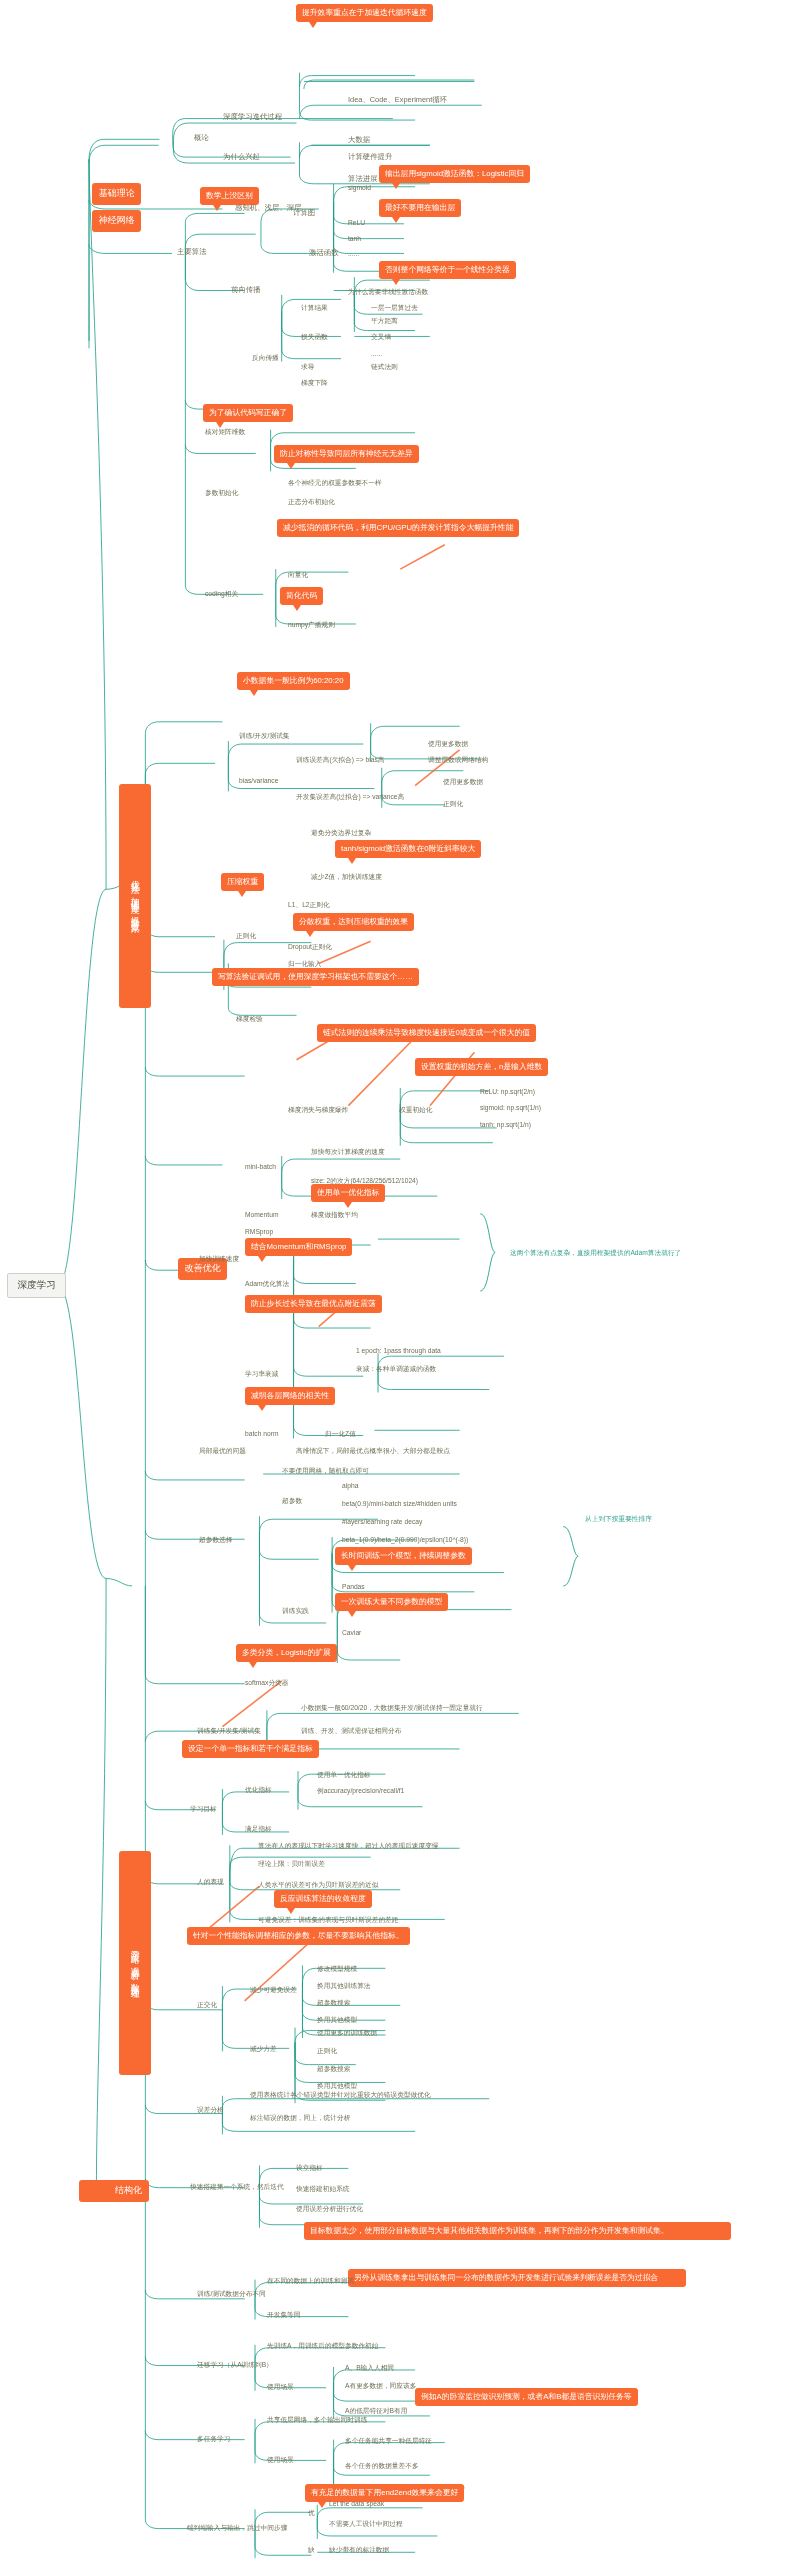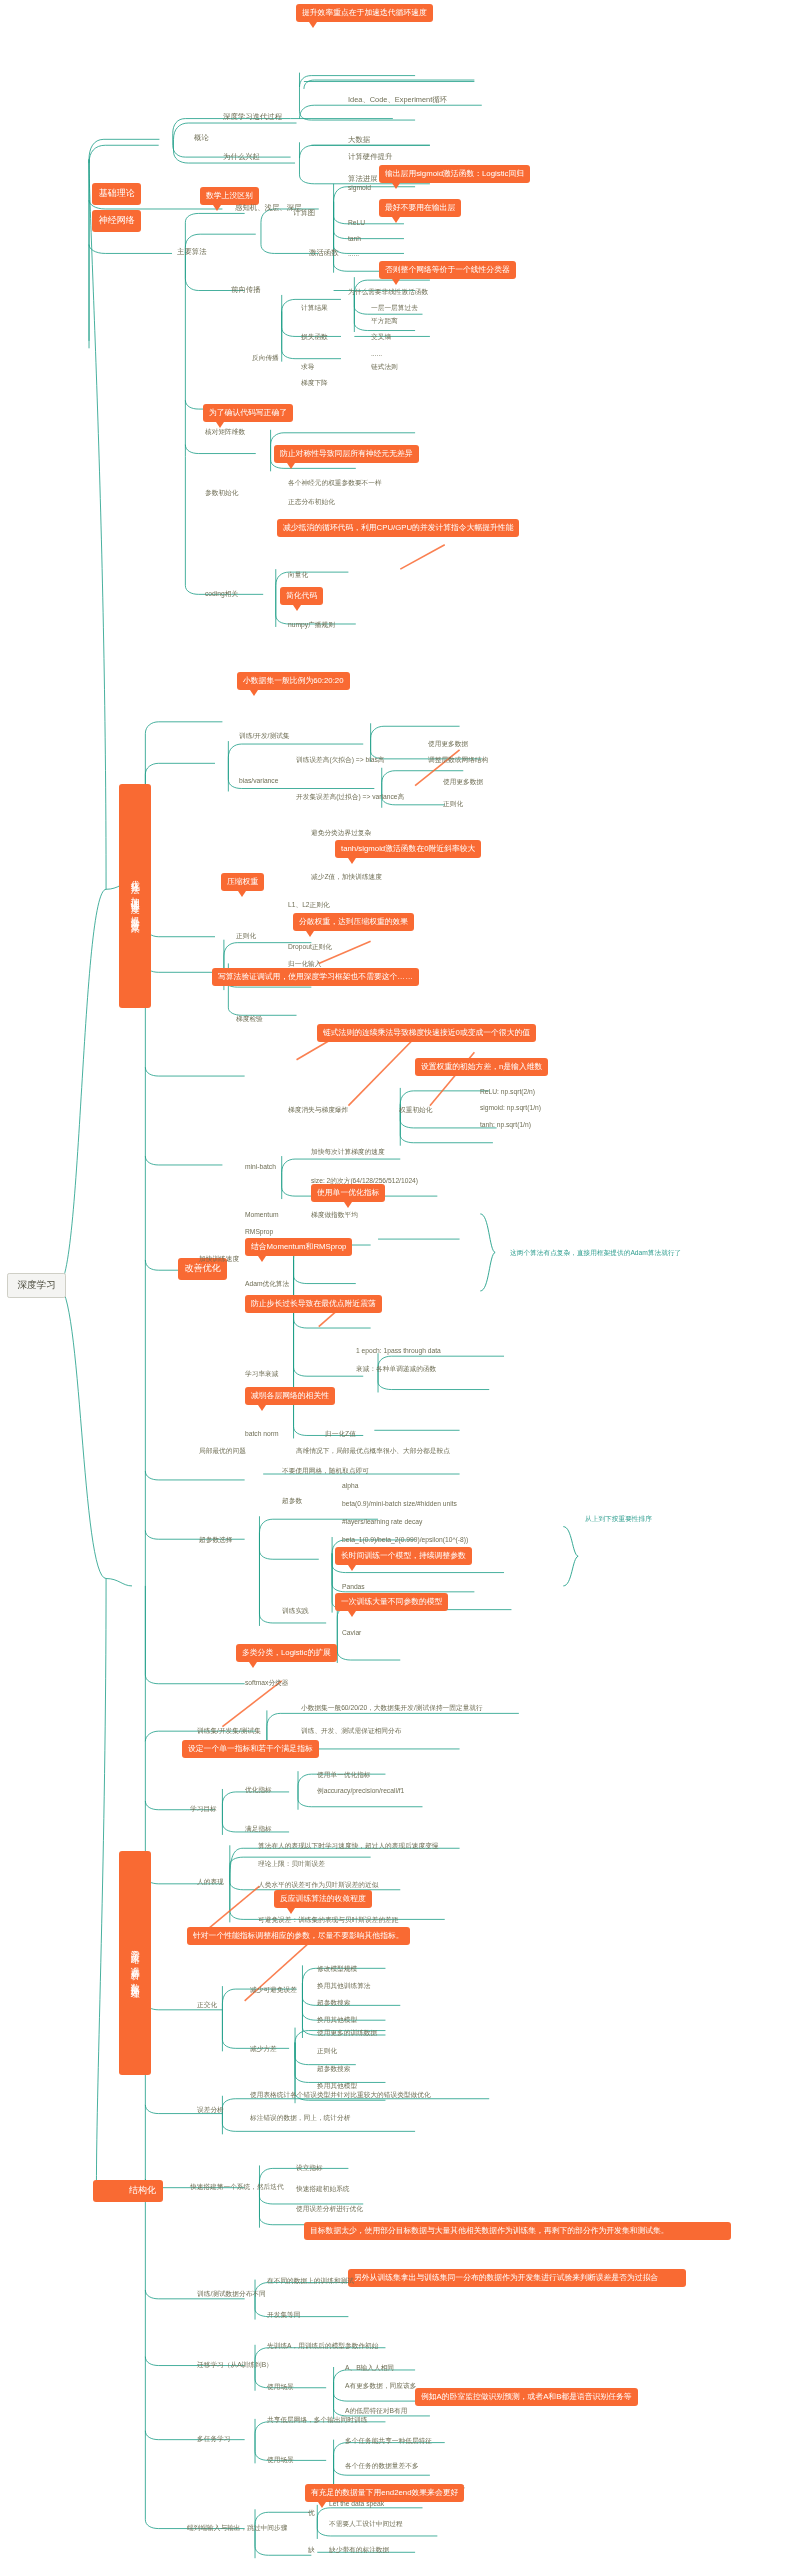--- a/index.html
+++ b/index.html
@@ -304,21 +304,21 @@
 
   <div class="mainpill" style="left:92px;top:183px;">基础理论</div>
   <div class="mainpill" style="left:92px;top:210px;">神经网络</div>
 
   <div class="mainpill vert" style="left:119px;top:784px;width:19px;height:215px;">优化算法，加速训练速度，提升学习效果</div>
 
   <div class="mainpill" style="left:178px;top:1258px;">改善优化</div>
 
   <div class="mainpill vert" style="left:119px;top:1851px;width:19px;height:215px;">学习策略，误差分析，数据集处理</div>
 
-  <div class="mainpill" style="left:93px;top:2180px;padding-left:36px;">结构化</div>
+  <div class="mainpill" style="left:79px;top:2180px;padding-left:36px;">结构化</div>
 
   <div class="node n10" style="left:162px;top:134px;">概论</div>
   <div class="node n10" style="left:191px;top:113px;">深度学习迭代过程</div>
   <div class="node n10" style="left:316px;top:96px;">Idea、Code、Experiment循环</div>
   <div class="node n10" style="left:191px;top:153px;">为什么兴起</div>
   <div class="node n10" style="left:316px;top:136px;">大数据</div>
   <div class="node n10" style="left:316px;top:153px;">计算硬件提升</div>
   <div class="node n10" style="left:316px;top:175px;">算法进展</div>
 
   <div class="callout" style="left:296px;top:4.4px;">

